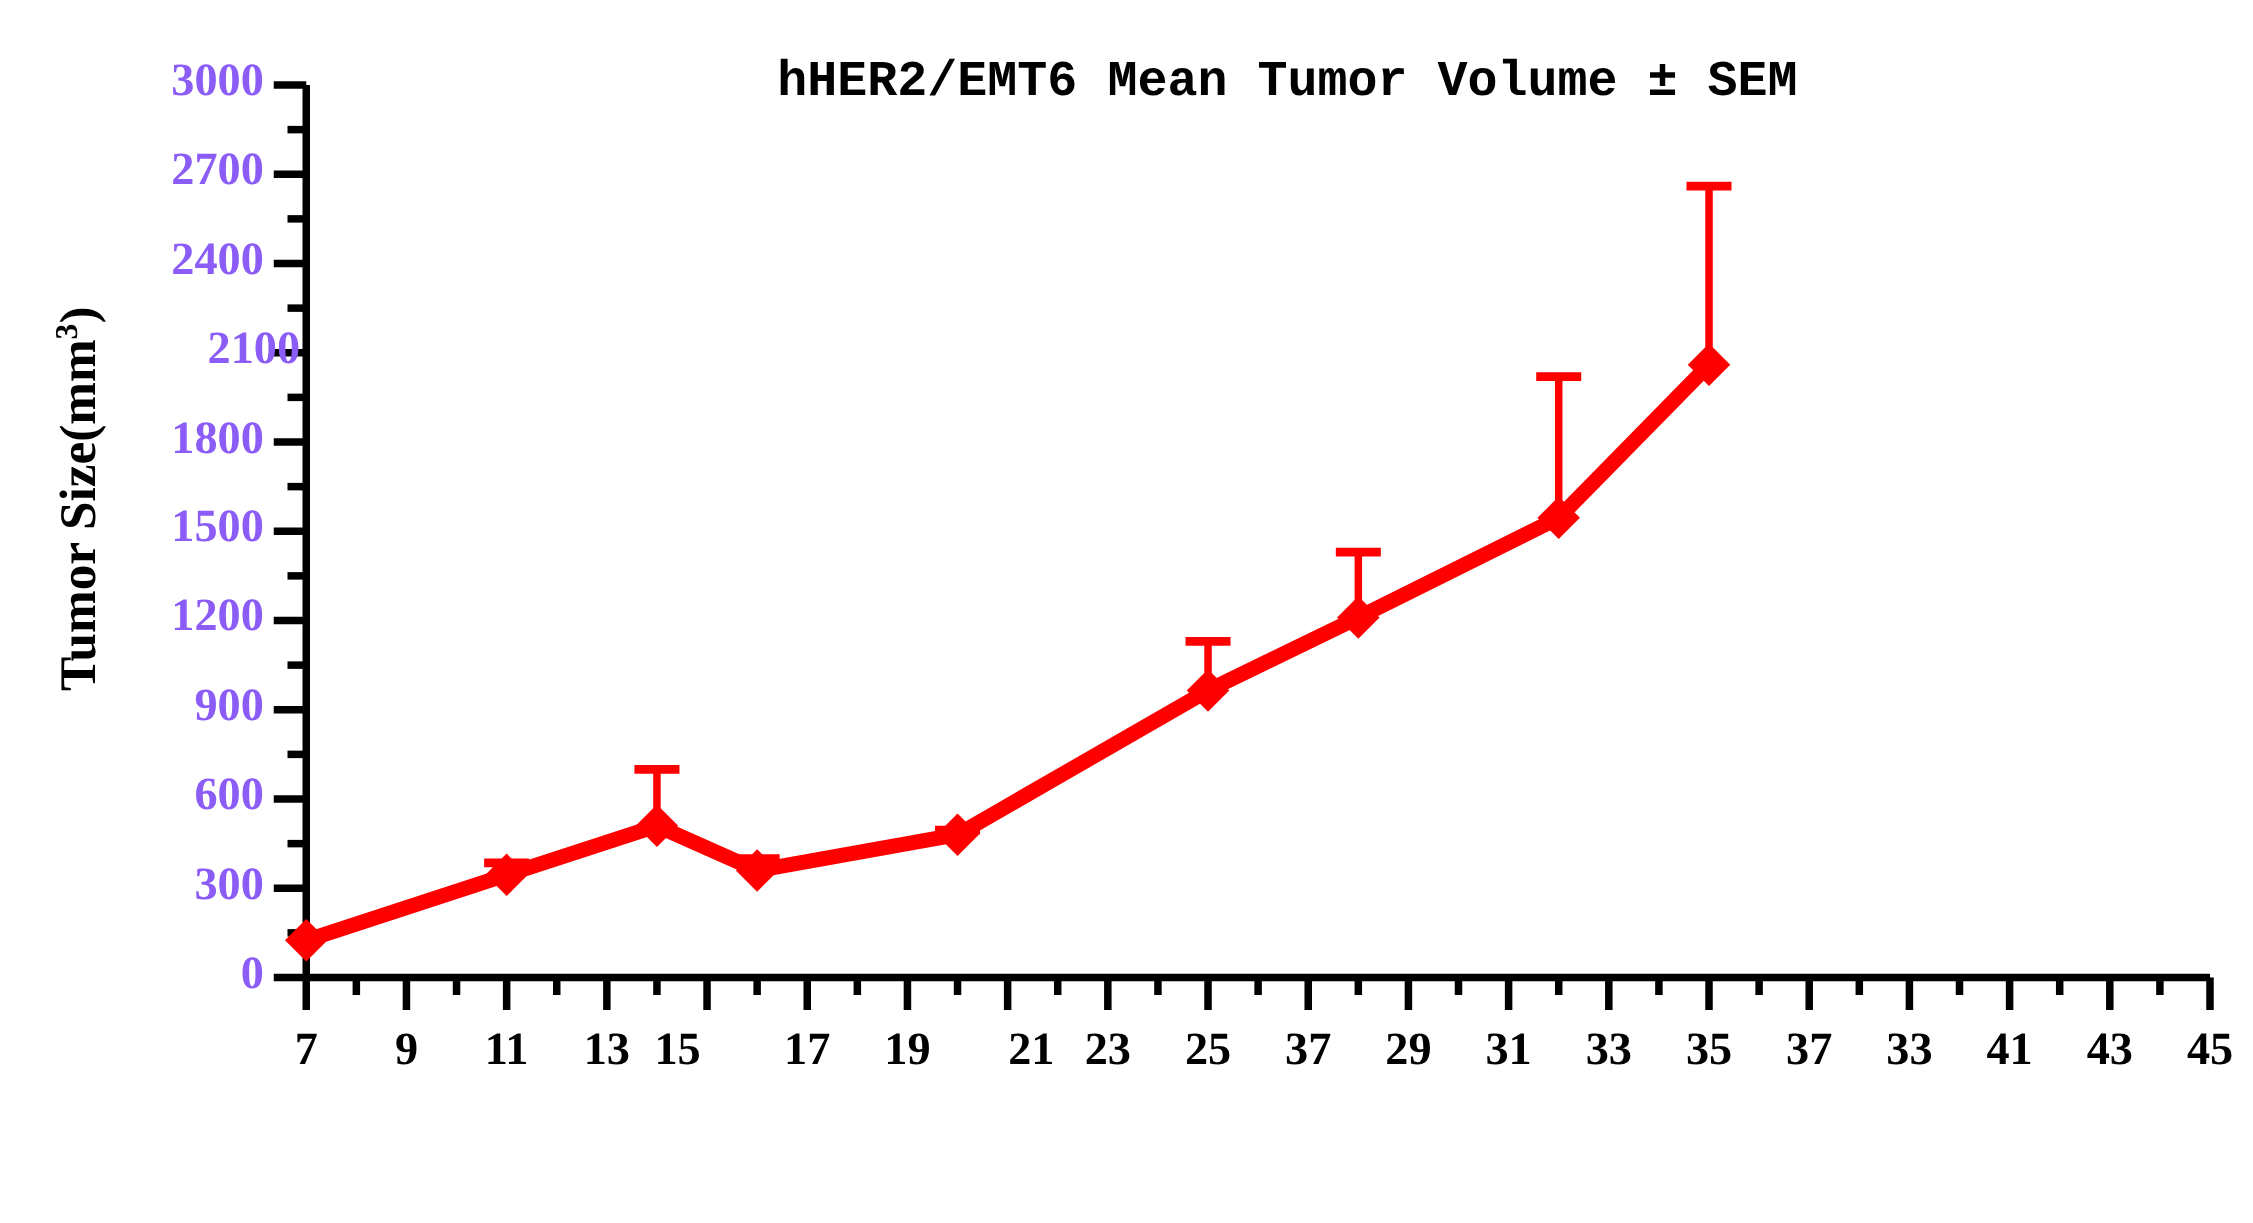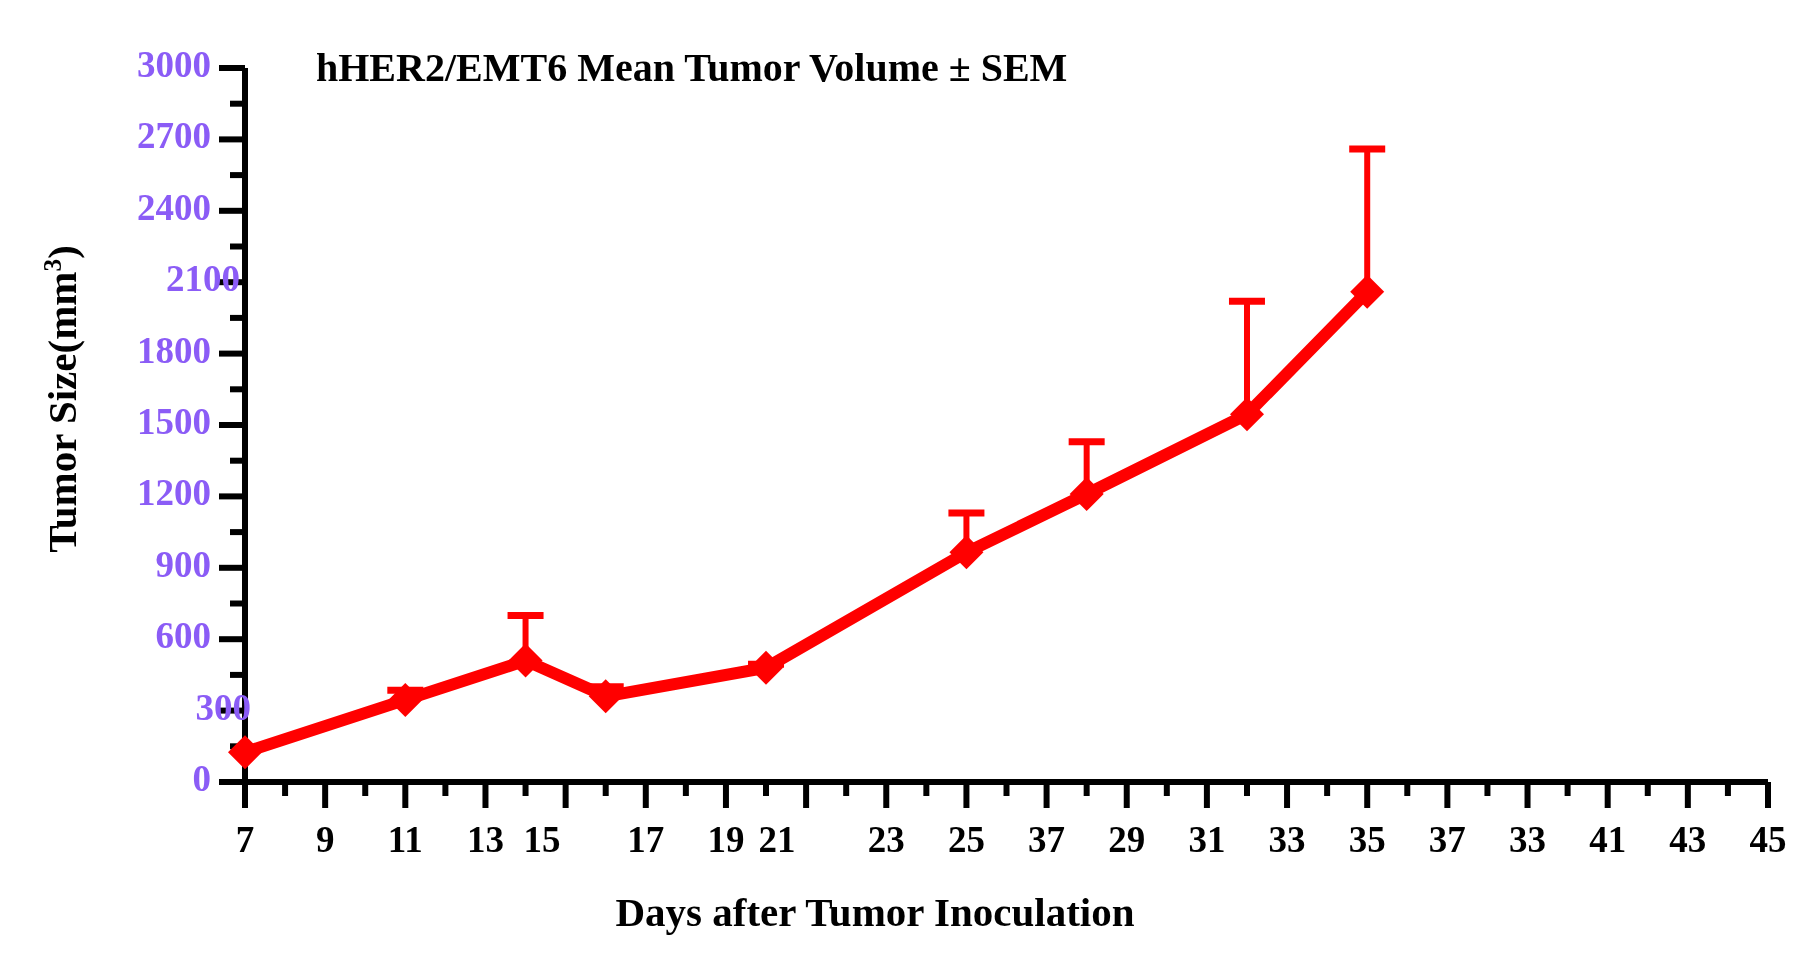--- a/index.html
+++ b/index.html
@@ -16,30 +16,30 @@
   }
   #figure {
     position: relative;
     width: 1802px;
     height: 978px;
     background: #ffffff;
   }
   
   #chart-title {
     position: absolute;
-    left: 316px;
+    left: 288px;
     top: 44px;
     width: 1150px;
-    text-align: left;
+    text-align: right;
     font-size: 40px;
     font-weight: bold;
     color: #000000;
     letter-spacing: 0px;
     white-space: nowrap;
-    font-family: Liberation Serif, serif;
+    font-family: Liberation Mono, monospace;
   }
   
   #y-axis-title {
     position: absolute;
     left: -188px;
     top: 375px;
     width: 500px;
     text-align: center;
     transform: rotate(-90deg);
     transform-origin: 50% 50%;
@@ -93,21 +93,20 @@
 </style>
 </head>
 <body>
 
 <div id="figure">
 
   <div id="chart-title">hHER2/EMT6 Mean Tumor Volume ± SEM</div>
 
   <div id="y-axis-title"><span>Tumor Size(mm</span><sup>3</sup><span>)</span></div>
 
-  <div id="x-axis-title">Days after Tumor Inoculation</div>
 
   <svg id="plot-svg" width="1802" height="978">
     <g id="axis-lines">
         <line x1="245" y1="68" x2="245" y2="782" stroke="#000000" stroke-width="6"></line>
         <line x1="245" y1="782" x2="1768" y2="782" stroke="#000000" stroke-width="6"></line>
       </g>
     <g id="y-major-ticks">
         <line x1="219" y1="782" x2="245" y2="782" stroke="#000000" stroke-width="6"></line>
         <line x1="219" y1="710.6" x2="245" y2="710.6" stroke="#000000" stroke-width="6"></line>
         <line x1="219" y1="639.2" x2="245" y2="639.2" stroke="#000000" stroke-width="6"></line>
@@ -204,40 +203,40 @@
         <polygon points="766.0263157894736,650.76 783.0263157894736,667.76 766.0263157894736,684.76 749.0263157894736,667.76" fill="#FF0000"></polygon>
         <polygon points="966.421052631579,535.33 983.421052631579,552.33 966.421052631579,569.33 949.421052631579,552.33" fill="#FF0000"></polygon>
         <polygon points="1086.657894736842,477.02 1103.657894736842,494.02 1086.657894736842,511.02 1069.657894736842,494.02" fill="#FF0000"></polygon>
         <polygon points="1246.9736842105262,397.28999999999996 1263.9736842105262,414.28999999999996 1246.9736842105262,431.28999999999996 1229.9736842105262,414.28999999999996" fill="#FF0000"></polygon>
         <polygon points="1367.2105263157894,274.72 1384.2105263157894,291.72 1367.2105263157894,308.72 1350.2105263157894,291.72" fill="#FF0000"></polygon>
       </g>
   </svg>
 
   <div id="ytick-labels">
       <div class="ytick-label" style="right: 1591px; top: 757px;">0</div>
-      <div class="ytick-label" style="right: 1551px; top: 685.6px;">300</div>
+      <div class="ytick-label" style="right: 1591px; top: 685.6px;">300</div>
       <div class="ytick-label" style="right: 1591px; top: 614.2px;">600</div>
       <div class="ytick-label" style="right: 1591px; top: 542.8px;">900</div>
       <div class="ytick-label" style="right: 1591px; top: 471.4px;">1200</div>
       <div class="ytick-label" style="right: 1591px; top: 400px;">1500</div>
       <div class="ytick-label" style="right: 1591px; top: 328.6px;">1800</div>
       <div class="ytick-label" style="right: 1562px; top: 257.2px;">2100</div>
       <div class="ytick-label" style="right: 1591px; top: 185.8px; text-align: center;">2400</div>
       <div class="ytick-label" style="right: 1591px; top: 114.4px;">2700</div>
       <div class="ytick-label" style="right: 1591px; top: 43px;">3000</div>
     </div>
   <div id="xtick-labels">
       <div class="xtick-label" style="left: 195px; width: 100px; top: 818px;">7</div>
       <div class="xtick-label" style="left: 275.158px; width: 100px; top: 818px;">9</div>
       <div class="xtick-label" style="left: 355.316px; width: 100px; top: 818px;">11</div>
       <div class="xtick-label" style="left: 435.474px; width: 100px; top: 818px;">13</div>
       <div class="xtick-label" style="left: 492px; width: 100px; top: 818px;">15</div>
       <div class="xtick-label" style="left: 595.789px; width: 100px; top: 818px;">17</div>
       <div class="xtick-label" style="left: 675.947px; width: 100px; top: 818px;">19</div>
-      <div class="xtick-label" style="left: 727px; width: 100px; top: 818px; text-align: center;">21</div>
+      <div class="xtick-label" style="left: 775px; width: 100px; top: 818px; text-align: center;">21</div>
       <div class="xtick-label" style="left: 836.263px; width: 100px; top: 818px;">23</div>
       <div class="xtick-label" style="left: 916.421px; width: 100px; top: 818px;">25</div>
       <div class="xtick-label" style="left: 996.579px; width: 100px; top: 818px;">37</div>
       <div class="xtick-label" style="left: 1076.74px; width: 100px; top: 818px;">29</div>
       <div class="xtick-label" style="left: 1156.89px; width: 100px; top: 818px;">31</div>
       <div class="xtick-label" style="left: 1237.05px; width: 100px; top: 818px;">33</div>
       <div class="xtick-label" style="left: 1317.21px; width: 100px; top: 818px;">35</div>
       <div class="xtick-label" style="left: 1397.37px; width: 100px; top: 818px;">37</div>
       <div class="xtick-label" style="left: 1477.53px; width: 100px; top: 818px;">33</div>
       <div class="xtick-label" style="left: 1557.68px; width: 100px; top: 818px;">41</div>

